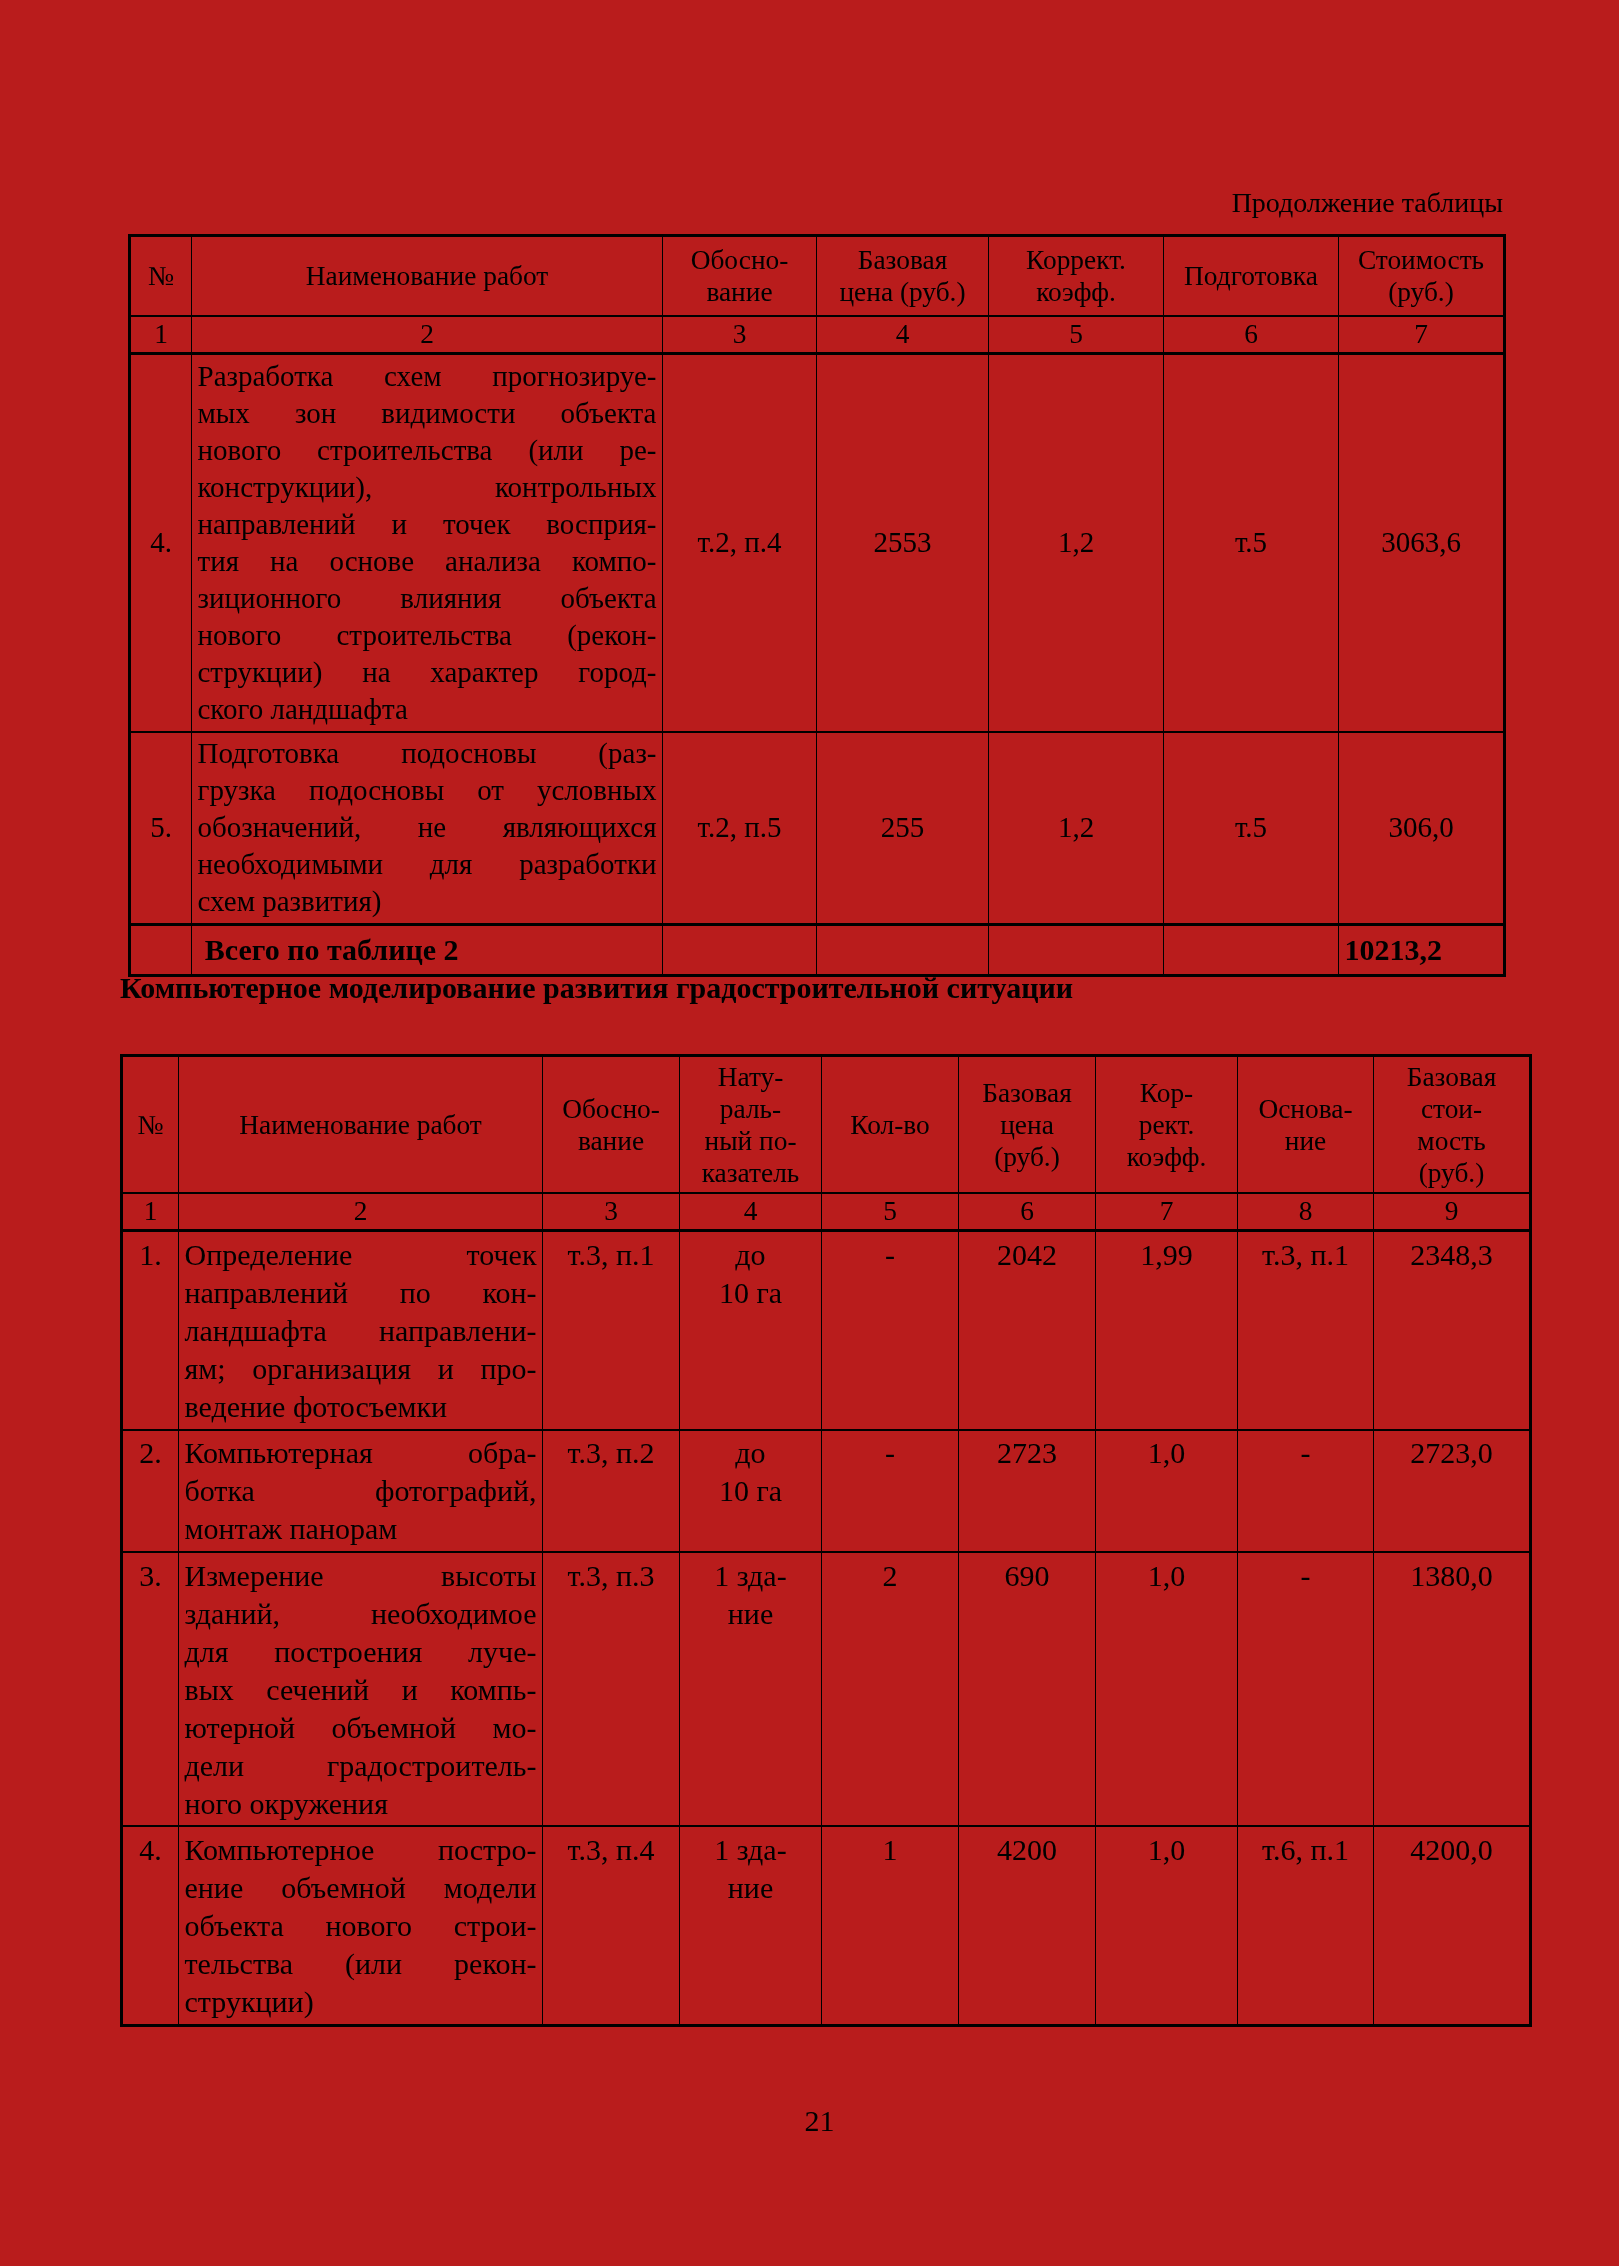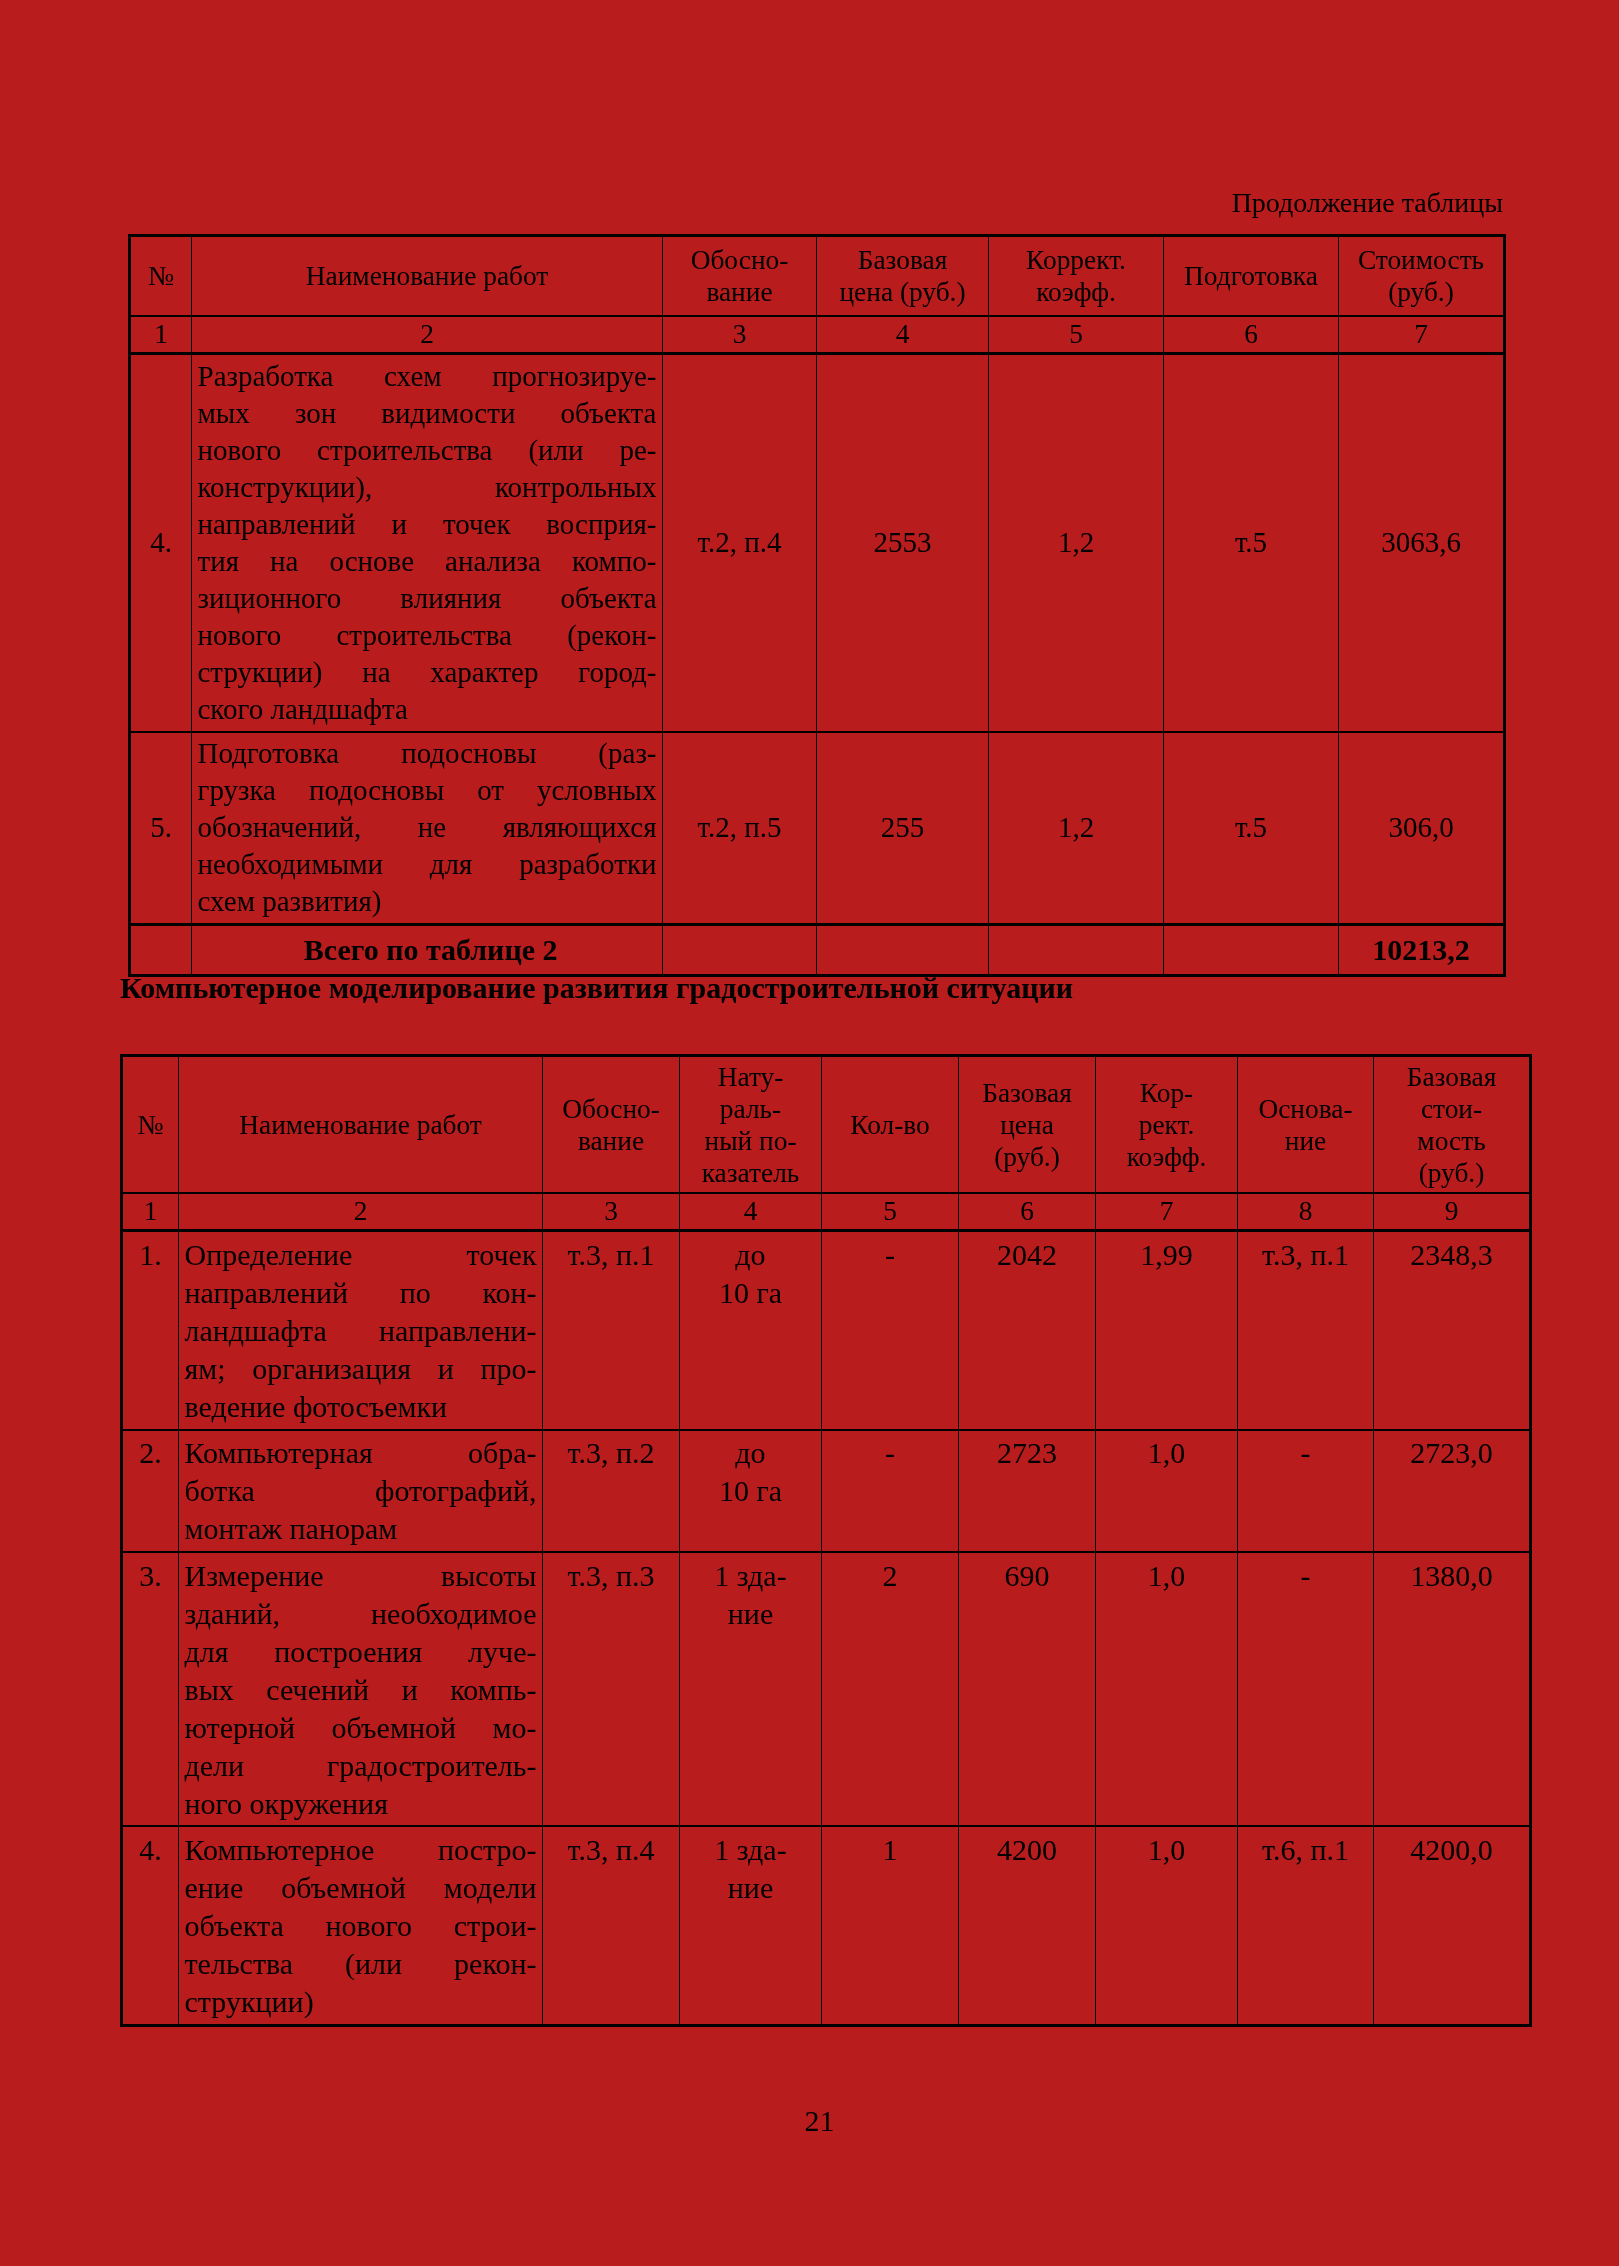--- a/index.html
+++ b/index.html
@@ -27,22 +27,22 @@
   .t2 tr.datarow td { font-size:30px; line-height:38px; vertical-align:top; padding-top:3.7px; }
 
   td.numcell { vertical-align:top; text-align:center; }
   td.namecell { vertical-align:top; text-align:left; padding:2.7px 11px 2.7px 12.8px; }
   .pre { white-space:pre-line; }
 
   .just div { text-align:justify; text-align-last:justify; }
   .just div:last-child { text-align:left; text-align-last:left; }
 
   tr.total td { border-top:3.7px solid #000; font-size:30px; font-weight:bold; height:44px;
-                vertical-align:middle; text-align:center; padding:1.8px 5.5px; }
-  tr.total td.tleft { text-align:center; padding-left:12.8px; }
+                vertical-align:middle; text-align:left; padding:1.8px 5.5px; }
+  tr.total td.tleft { text-align:left; padding-left:12.8px; }
 
   .title2 { position:absolute; left:120px; top:969px; width:1408px; text-align:left;
             font-size:30px; font-weight:bold; line-height:37px; }
 
   .pagenum { position:absolute; top:2104px; left:10px; width:1619px; text-align:center; font-size:30px; }
 </style>
 </head>
 <body>
 
 <div class="page">

